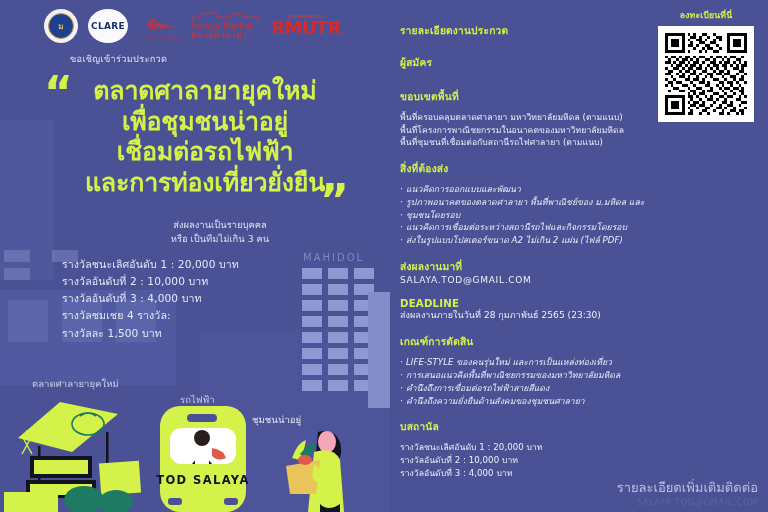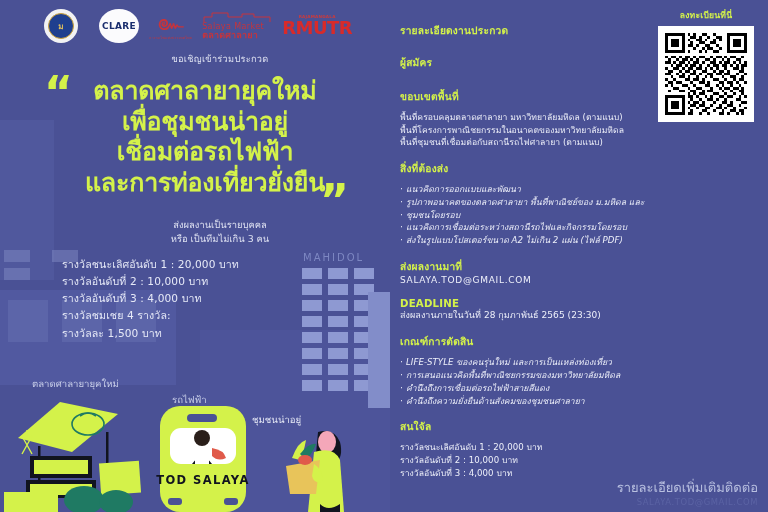--- a/index.html
+++ b/index.html
@@ -34,34 +34,34 @@
   }
   .logo-circle .inner {
     width:26px;height:26px;border-radius:50%;
     background:#1f3f8f;border:1px solid #cfa43a;
     display:flex;align-items:center;justify-content:center;
     color:#e3c25c;font-size:8px;font-weight:bold;
   }
   .clare {
     width:40px;height:34px;border-radius:50%;
     background:#fbfbfd;display:flex;align-items:center;justify-content:center;
-    color:#1a2e6e;font-size:9px;font-weight:bold;letter-spacing:.3px;margin-left:11px;
+    color:#1a2e6e;font-size:9px;font-weight:bold;letter-spacing:.3px;
   }
   .dot-logo { display:flex;flex-direction:column;align-items:center;gap:1px; }
   .garuda { color:#c6343c; font-size:23px; line-height:1; }
   .garuda-sub { color:#c6343c; font-size:3.6px; letter-spacing:.2px; white-space:nowrap; }
   .salaya-logo { display:flex;flex-direction:column;align-items:flex-start;line-height:1.05; }
   .salaya-en { color:#c6343c; font-size:8px; letter-spacing:.4px; }
   .salaya-th { color:#c6343c; font-size:9px; font-weight:bold; letter-spacing:.2px; }
   .rmutr { display:flex;flex-direction:column;align-items:center;line-height:1; }
   .rmutr-top { color:#cf3a3a; font-size:4.2px; font-weight:bold; letter-spacing:.2px; }
   .rmutr-main { color:#d82a2a; font-size:18px; font-weight:bold; letter-spacing:-.5px; }
 
   
-  #invite { position:absolute; left:70px; top:52px; width:300px; text-align:center; color:#dfe2f2;
+  #invite { position:absolute; left:70px; top:52px; width:300px; color:#dfe2f2;
             font-size:9.2px; line-height:1.45; letter-spacing:.3px; }
   #headline { position:absolute; left:40px; top:76px; width:330px; text-align:center; }
   .hl-line { color:#d4f24a; font-size:25px; font-weight:bold; line-height:1.22; letter-spacing:-.2px; white-space:nowrap; }
   .quote-open { position:absolute; left:44px; top:78px; color:#d4f24a; font-size:44px; font-weight:bold; line-height:.7; }
   .quote-close { position:absolute; left:320px; top:186px; color:#d4f24a; font-size:44px; font-weight:bold; line-height:.7; }
   #submit-note { position:absolute; left:70px; top:218px; width:300px; text-align:center; color:#dfe2f2;
                  font-size:9.4px; line-height:1.5; }
 
   
   #prizes { position:absolute; left:62px; top:256px; color:#e6e9f7; font-size:10.6px; line-height:1.62; letter-spacing:.1px; }
@@ -196,21 +196,21 @@
       <div class="w" style="left:26px;top:96px;width:20px;height:11px;"></div>
       <div class="w" style="left:52px;top:96px;width:20px;height:11px;"></div>
       <div class="w" style="left:0;top:112px;width:20px;height:11px;"></div>
       <div class="w" style="left:26px;top:112px;width:20px;height:11px;"></div>
       <div class="w" style="left:52px;top:112px;width:20px;height:11px;"></div>
     </div>
     <div id="tower"></div>
 
     <div id="illus">
       <div class="ill-label" style="left:32px;top:-4px;">ตลาดศาลายายุคใหม่</div>
-      <div class="ill-label" style="left:172px;top:12px;">รถไฟฟ้า</div>
+      <div class="ill-label" style="left:180px;top:12px;">รถไฟฟ้า</div>
       <div class="ill-label" style="left:252px;top:32px;color:#e8ebf7;">ชุมชนน่าอยู่</div>
 
       <svg width="390" height="132" viewBox="0 0 390 132">
 
         <g>
           <path d="M18 58 L60 22 L118 34 L72 72 Z" fill="#d4f24a"></path>
           <ellipse cx="88" cy="44" rx="16" ry="11" fill="none" stroke="#1f7a63" stroke-width="1.6"></ellipse>
           <path d="M80 36 q8 -6 16 0" fill="none" stroke="#1f7a63" stroke-width="1.6"></path>
           <rect x="38" y="66" width="2.5" height="46" fill="#11141f"></rect>
           <rect x="106" y="52" width="2.5" height="58" fill="#11141f"></rect>
@@ -527,21 +527,21 @@
       <div class="sec-head">เกณฑ์การตัดสิน</div>
       <div class="gap-s"></div>
       <ul class="bul body-txt">
         <li class="nobul">LIFE-STYLE ของคนรุ่นใหม่ และการเป็นแหล่งท่องเที่ยว</li>
         <li>การเสนอแนวคิดพื้นที่พาณิชยกรรมของมหาวิทยาลัยมหิดล</li>
         <li>คำนึงถึงการเชื่อมต่อรถไฟฟ้าสายสีแดง</li>
         <li>คำนึงถึงความยั่งยืนด้านสังคมของชุมชนศาลายา</li>
       </ul>
       <div class="gap-m"></div>
 
-      <div class="sec-head">สนใจัล</div>
+      <div class="sec-head">บสถานัล</div>
       <div class="gap-s"></div>
       <div class="body-txt">รางวัลชนะเลิศอันดับ 1 : 20,000 บาท</div>
       <div class="body-txt">รางวัลอันดับที่ 2 : 10,000 บาท</div>
       <div class="body-txt">รางวัลอันดับที่ 3 : 4,000 บาท</div>
 
     </div>
 
     <div id="footer">
       <div class="f1">รายละเอียดเพิ่มเติมติดต่อ</div>
       <div class="f2">SALAYA.TOD@GMAIL.COM</div>

